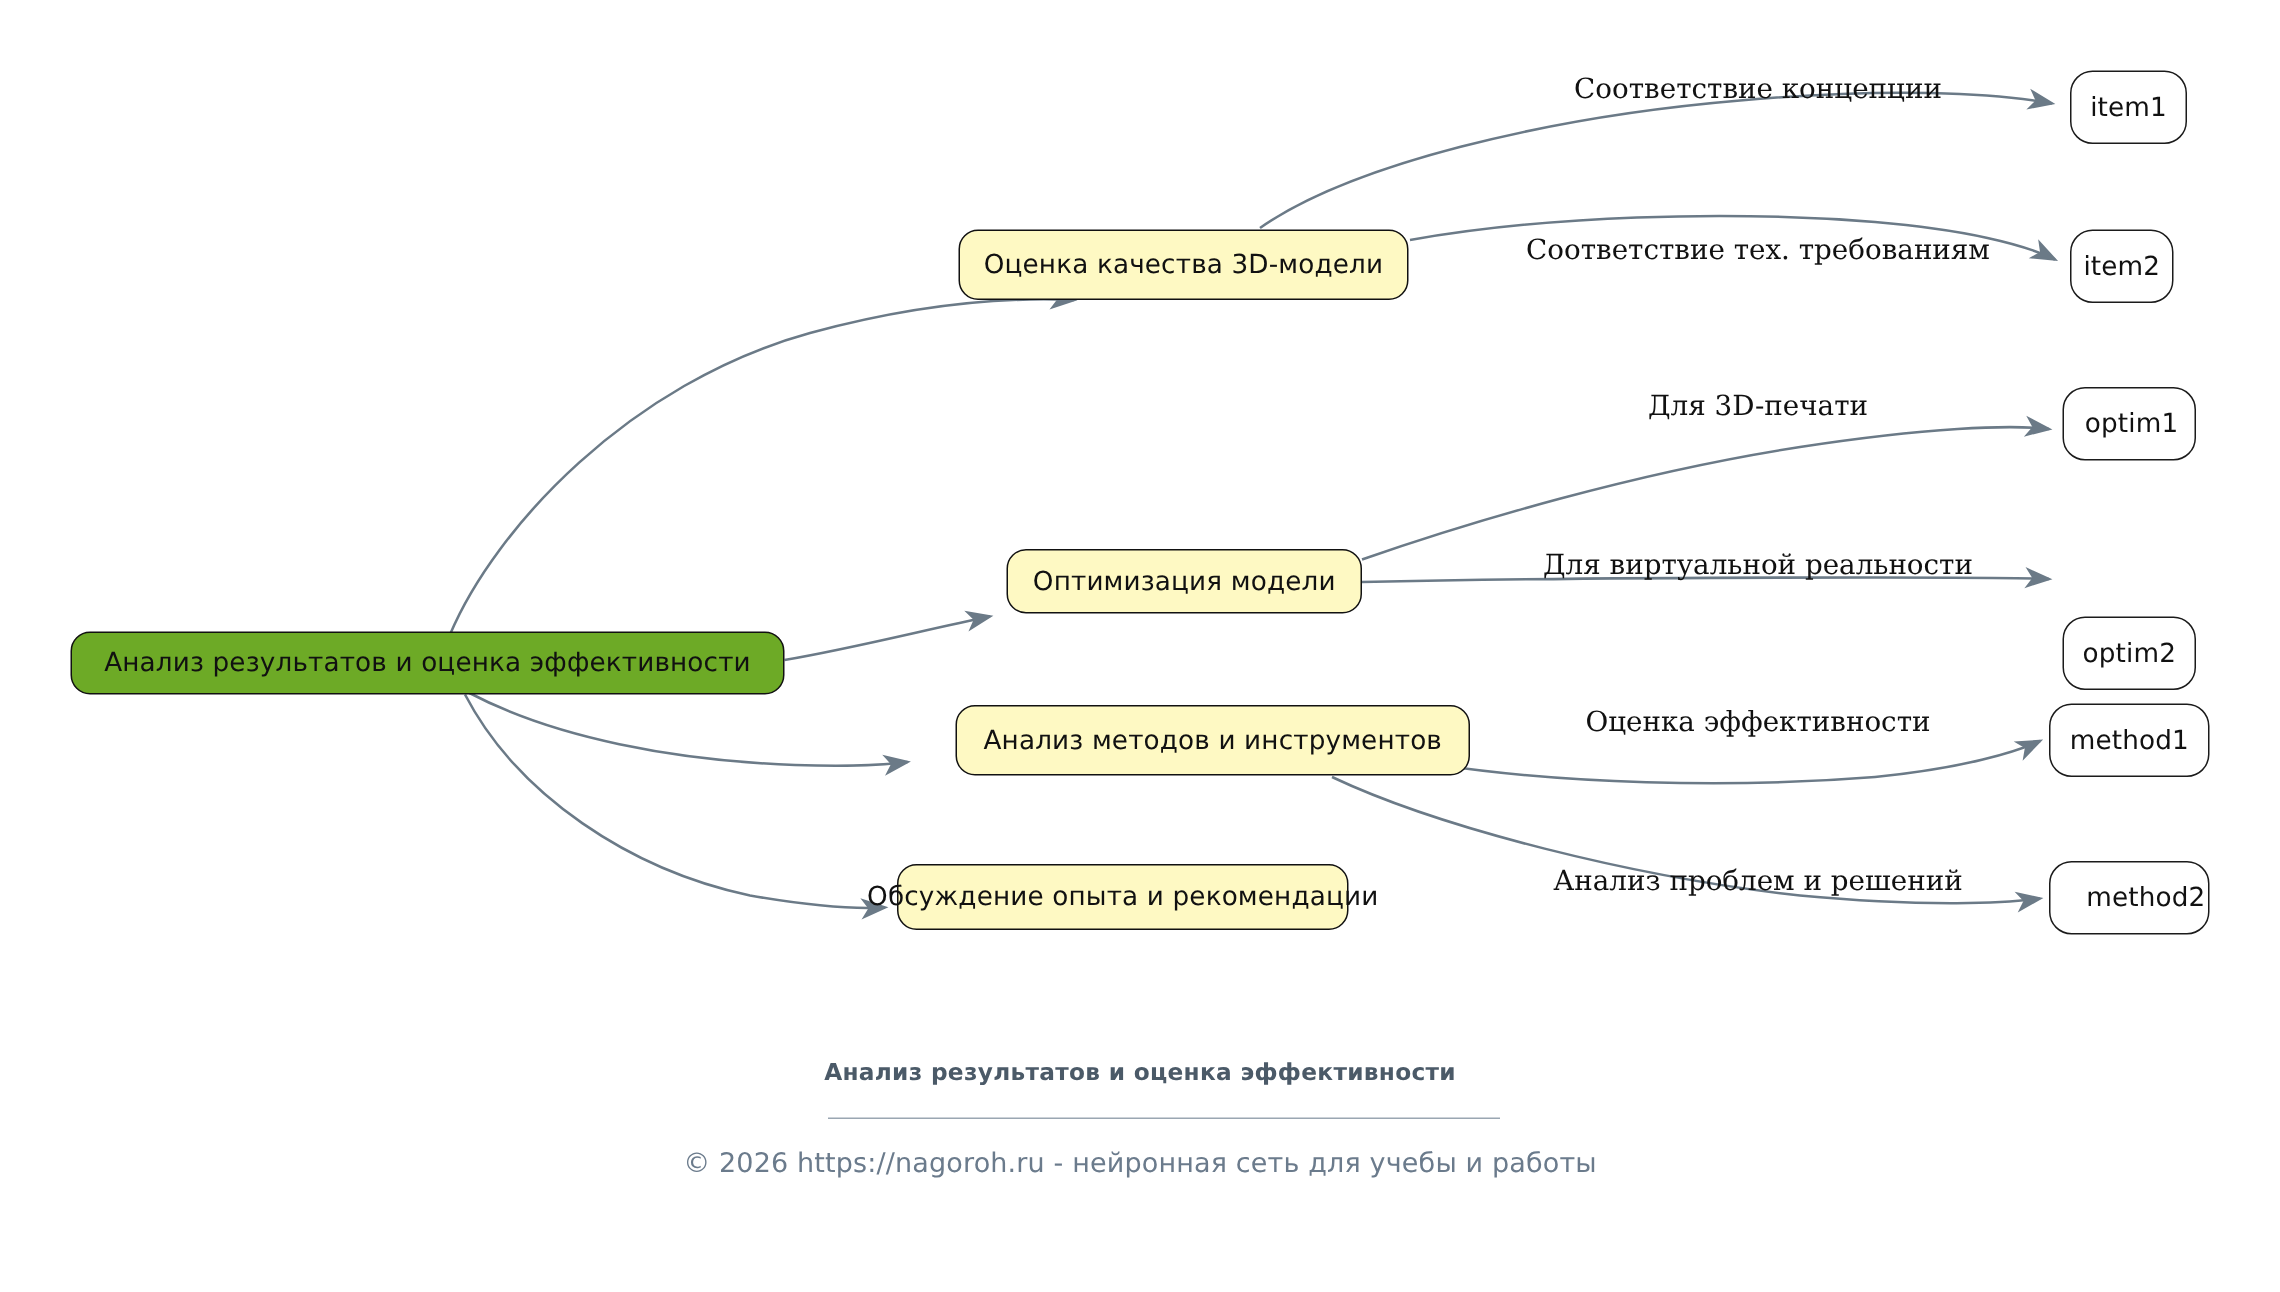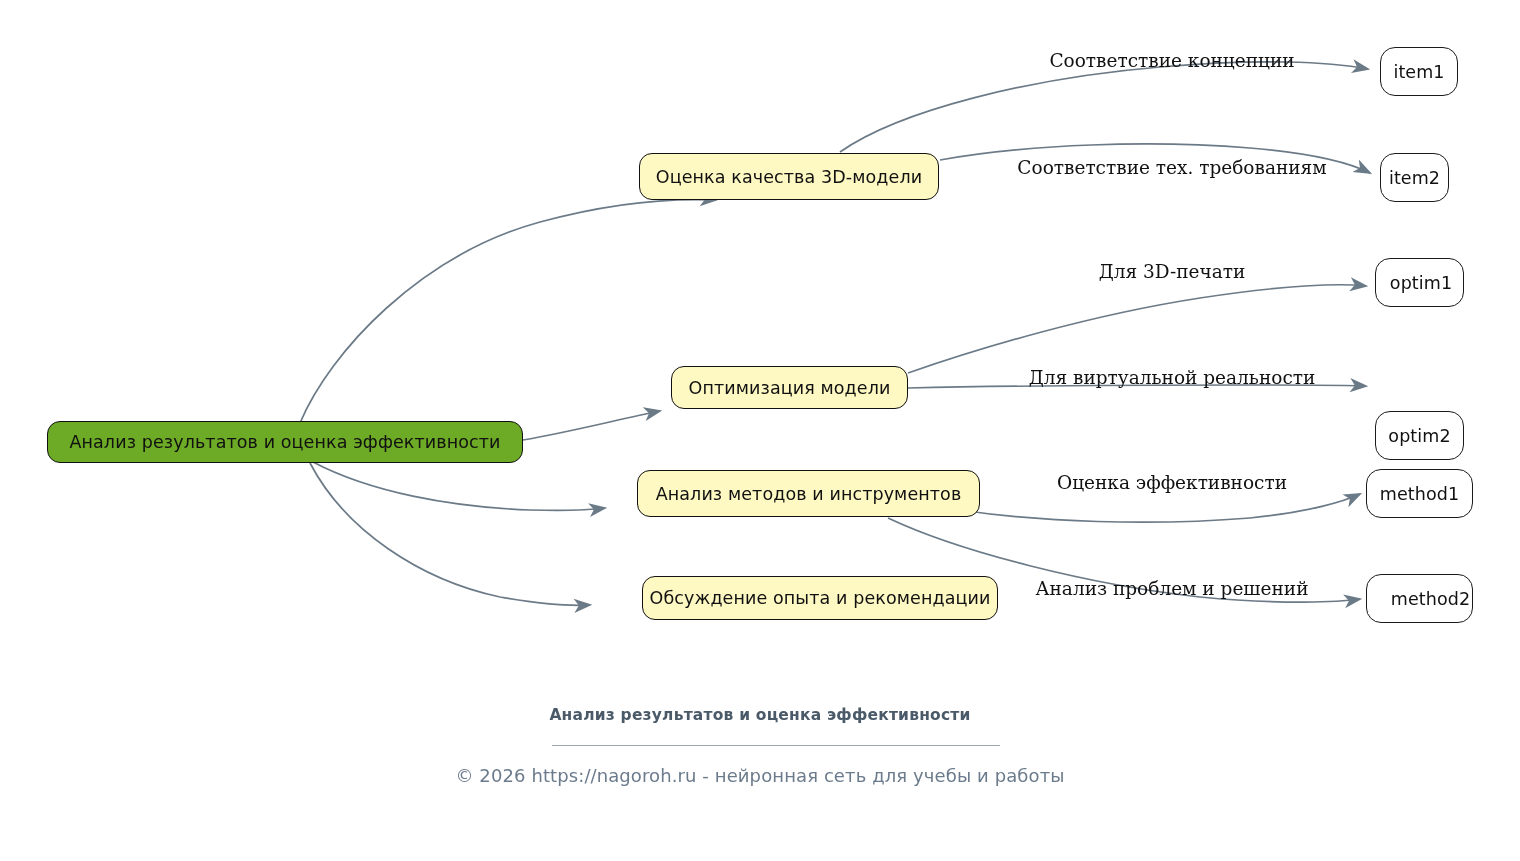--- a/index.html
+++ b/index.html
@@ -144,21 +144,21 @@
   </div>
 
   <div class="node node-branch" style="left:671px; top:366px; width:237px; height:43px;">
     <span>Оптимизация модели</span>
   </div>
 
   <div class="node node-branch" style="left:617px; top:470px; width:343px; height:47px;margin-left:20px;">
     <span>Анализ методов и инструментов</span>
   </div>
 
-  <div class="node node-branch" style="left:598px; top:576px; width:356px; height:44px;margin-left:44px;">
+  <div class="node node-branch" style="left:598px; top:576px; width:301px; height:44px;">
     <span>Обсуждение опыта и рекомендации</span>
   </div>
 
   <div class="node node-leaf" style="left:1380px; top:47px; width:78px; height:49px;">
     <span>item1</span>
   </div>
 
   <div class="node node-leaf" style="left:1380px; top:153px; width:69px; height:49px;">
     <span>item2</span>
   </div>

